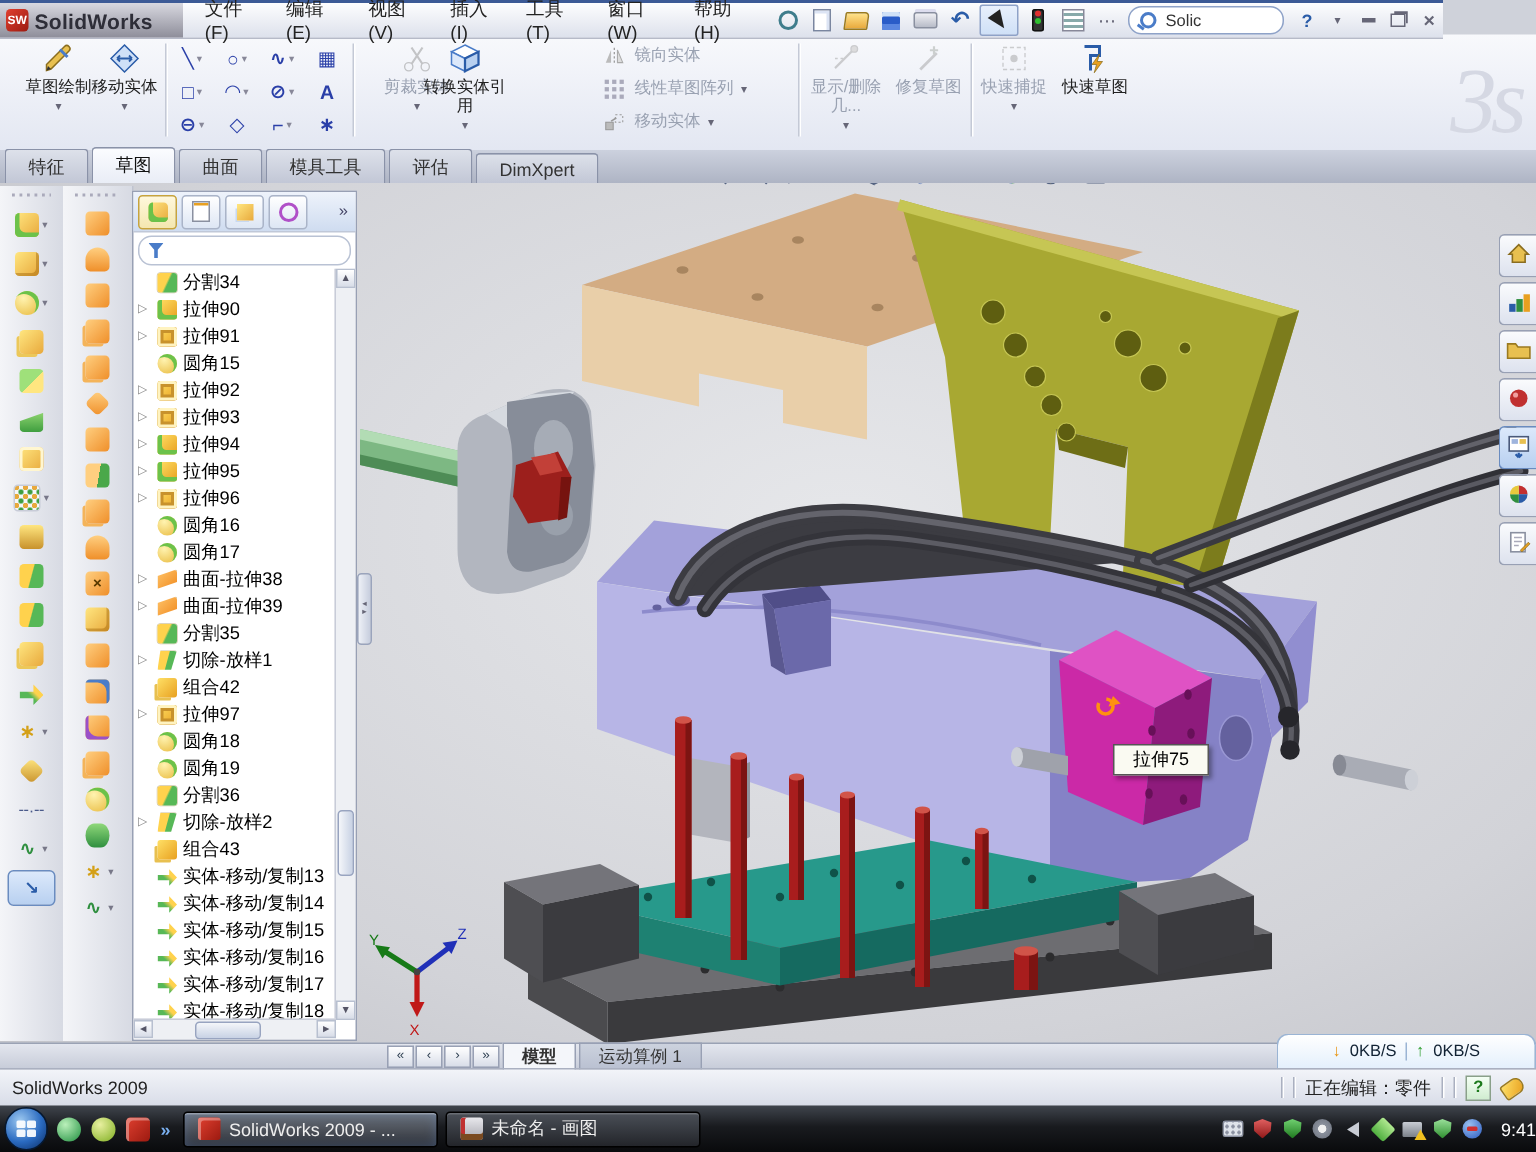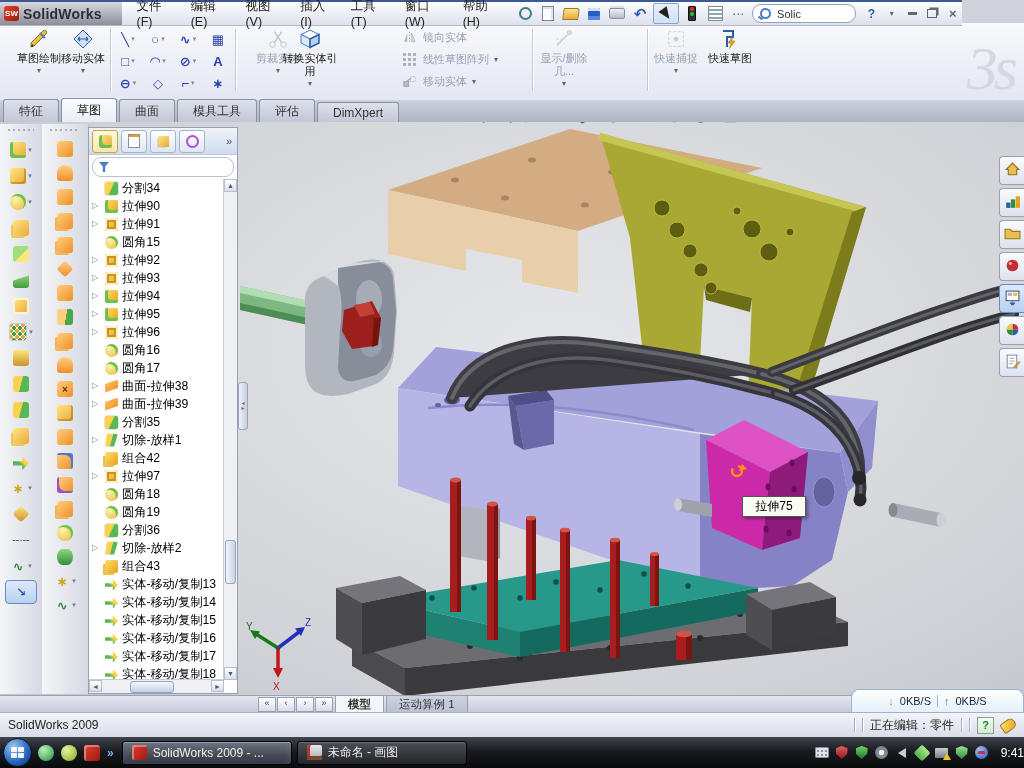--- a/index.html
+++ b/index.html
@@ -389,20 +389,29 @@
     <span class="cico">
       <svg viewBox="0 0 24 24" width="22" height="22" fill="none" stroke="#999">
           <path d="M4,19 L16,7" stroke-width="1.6"></path>
           <circle cx="18" cy="5" r="2.4" fill="#cba"></circle>
           <path d="M4,12 h7" stroke-dasharray="2 2"></path>
         </svg>
     </span>
     <span class="lbl">显示/删除几...</span>
     <span class="dd">▾</span>
   </div>
+  <div class="cmbtn dis" style="left:594px;width:50px">
+    <span class="cico">
+      <svg viewBox="0 0 24 24" width="22" height="22" fill="none" stroke="#999">
+          <path d="M6,20 L18,8" stroke-width="2"></path>
+          <path d="M16,3 v6 M13,6 h6" stroke-width="1.6" stroke="#8a8"></path>
+        </svg>
+    </span>
+    <span class="lbl">修复草图</span>
+  </div>
   <div class="cmsep" style="left:647px"></div>
   <div class="cmbtn dis" style="left:651px;width:50px">
     <span class="cico">
       <svg viewBox="0 0 24 24" width="22" height="22" fill="none" stroke="#999">
           <rect x="4" y="4" width="16" height="16" stroke-dasharray="3 2"></rect>
           <circle cx="12" cy="12" r="2.2" fill="#999"></circle>
         </svg>
     </span>
     <span class="lbl">快速捕捉</span>
     <span class="dd">▾</span>

